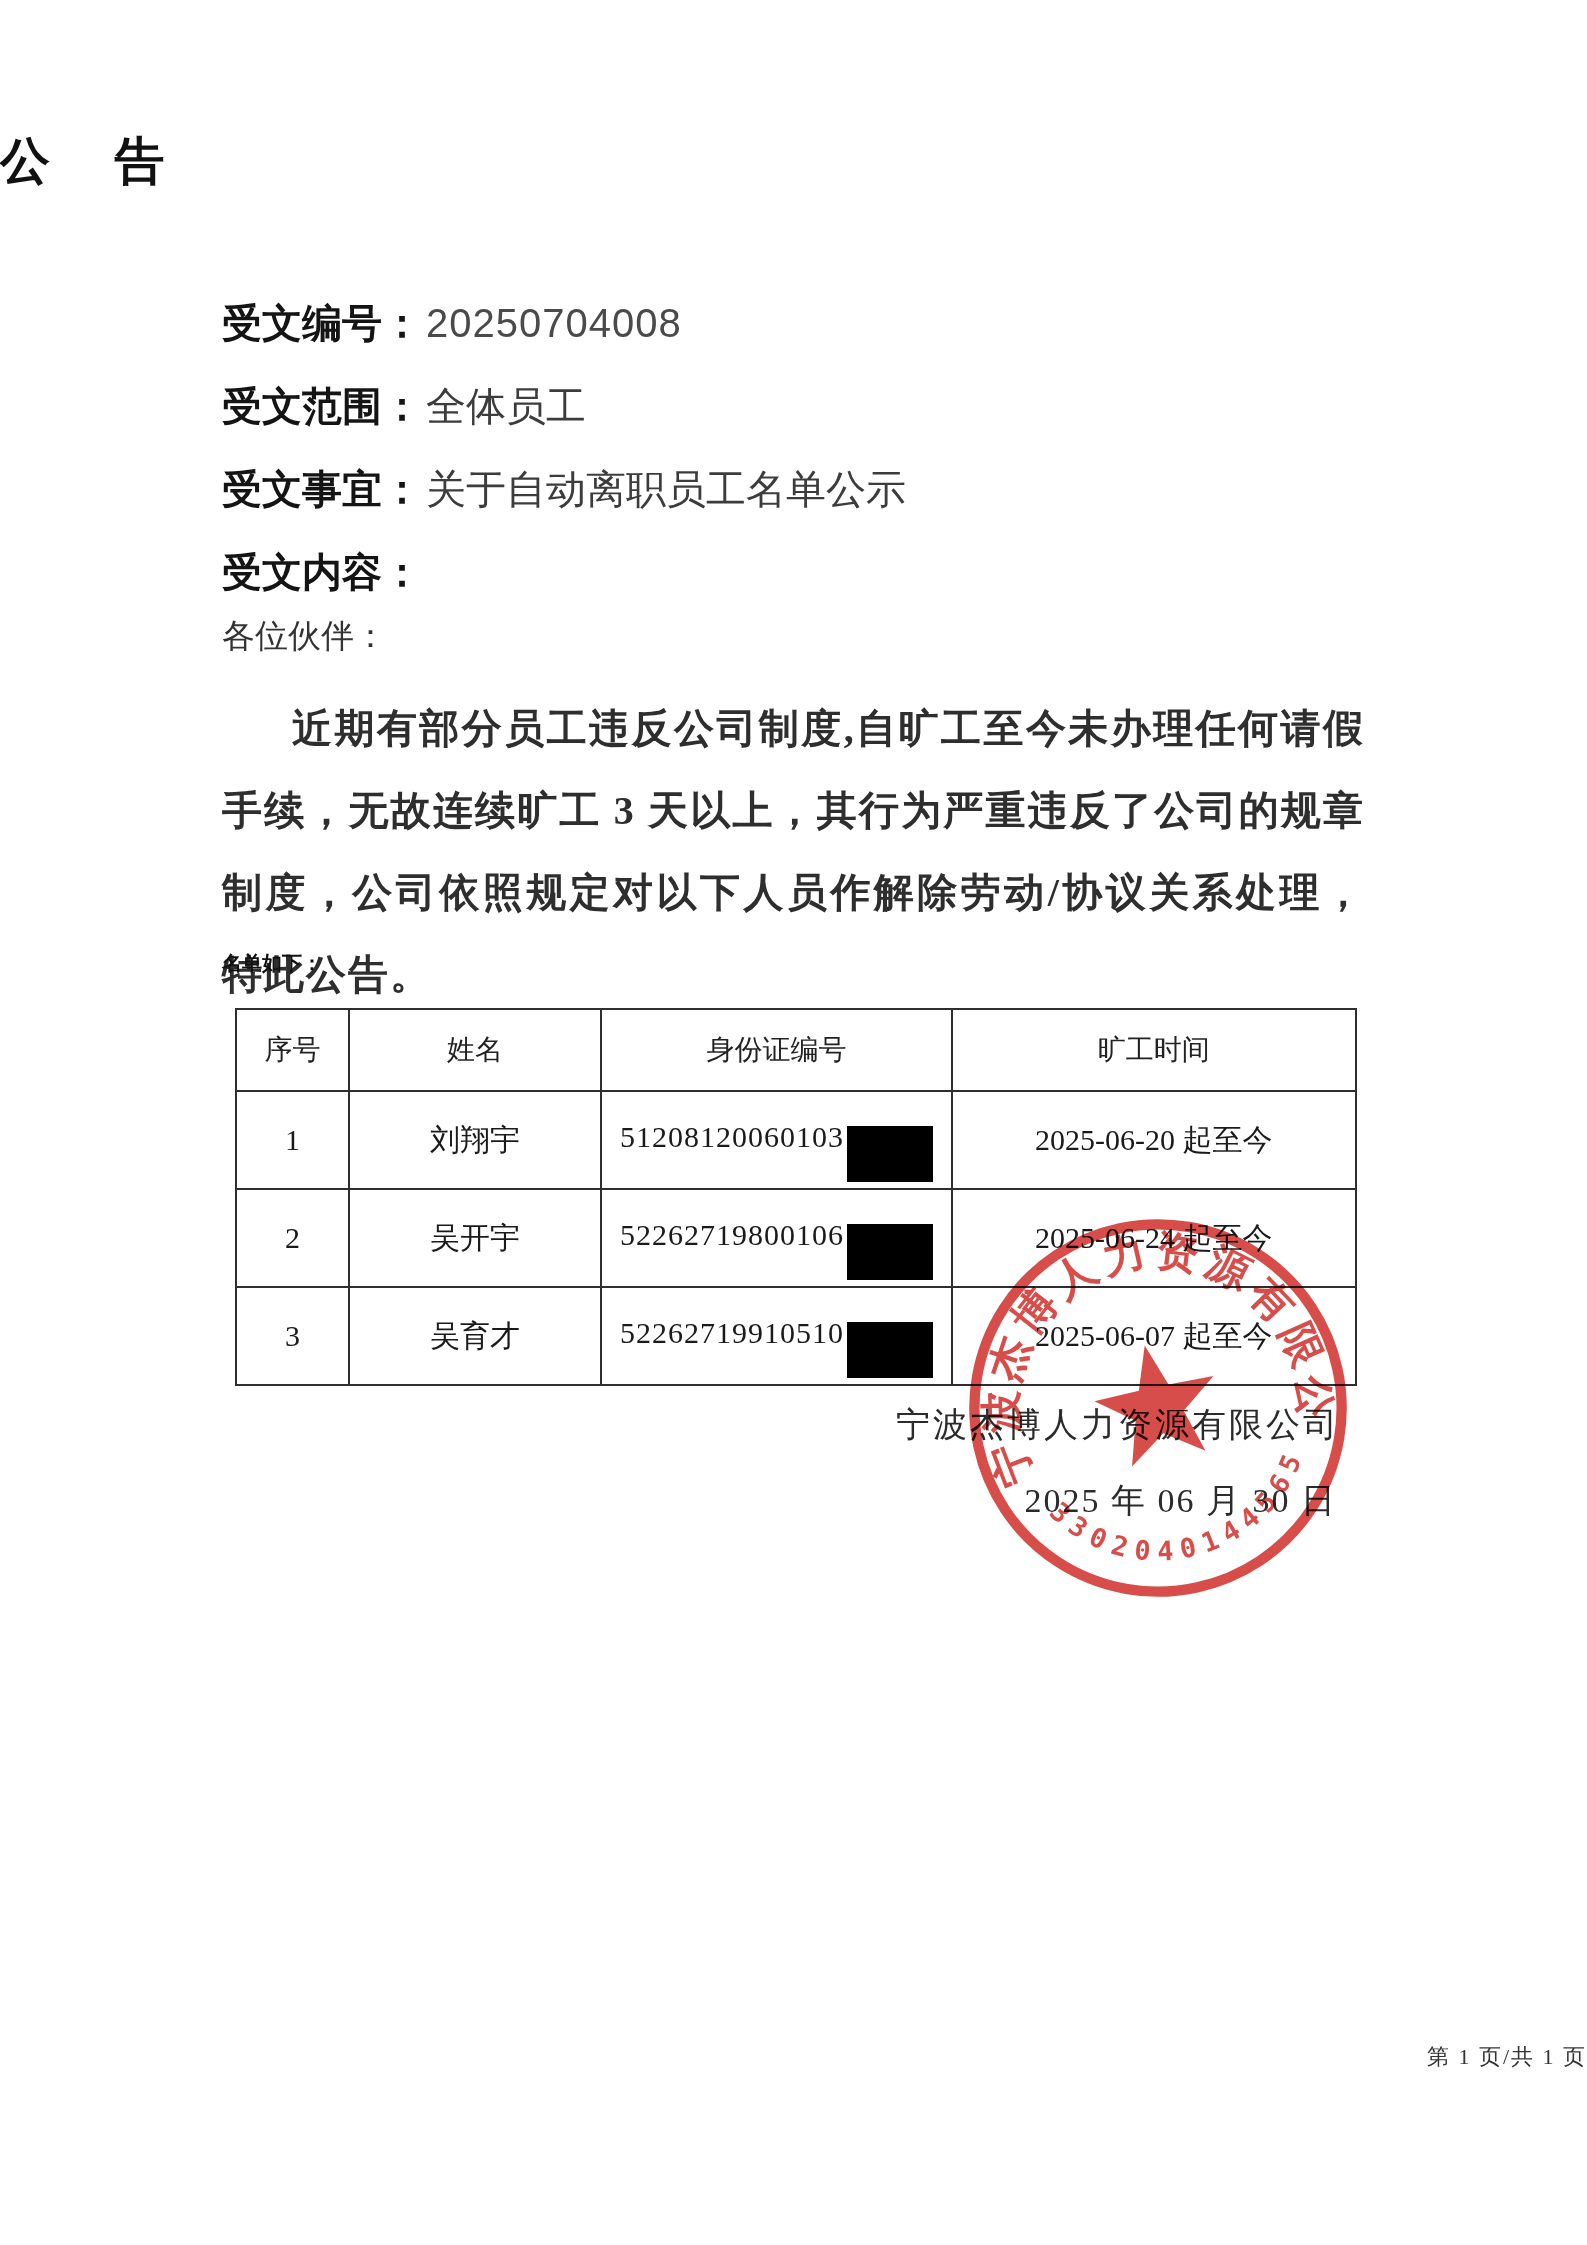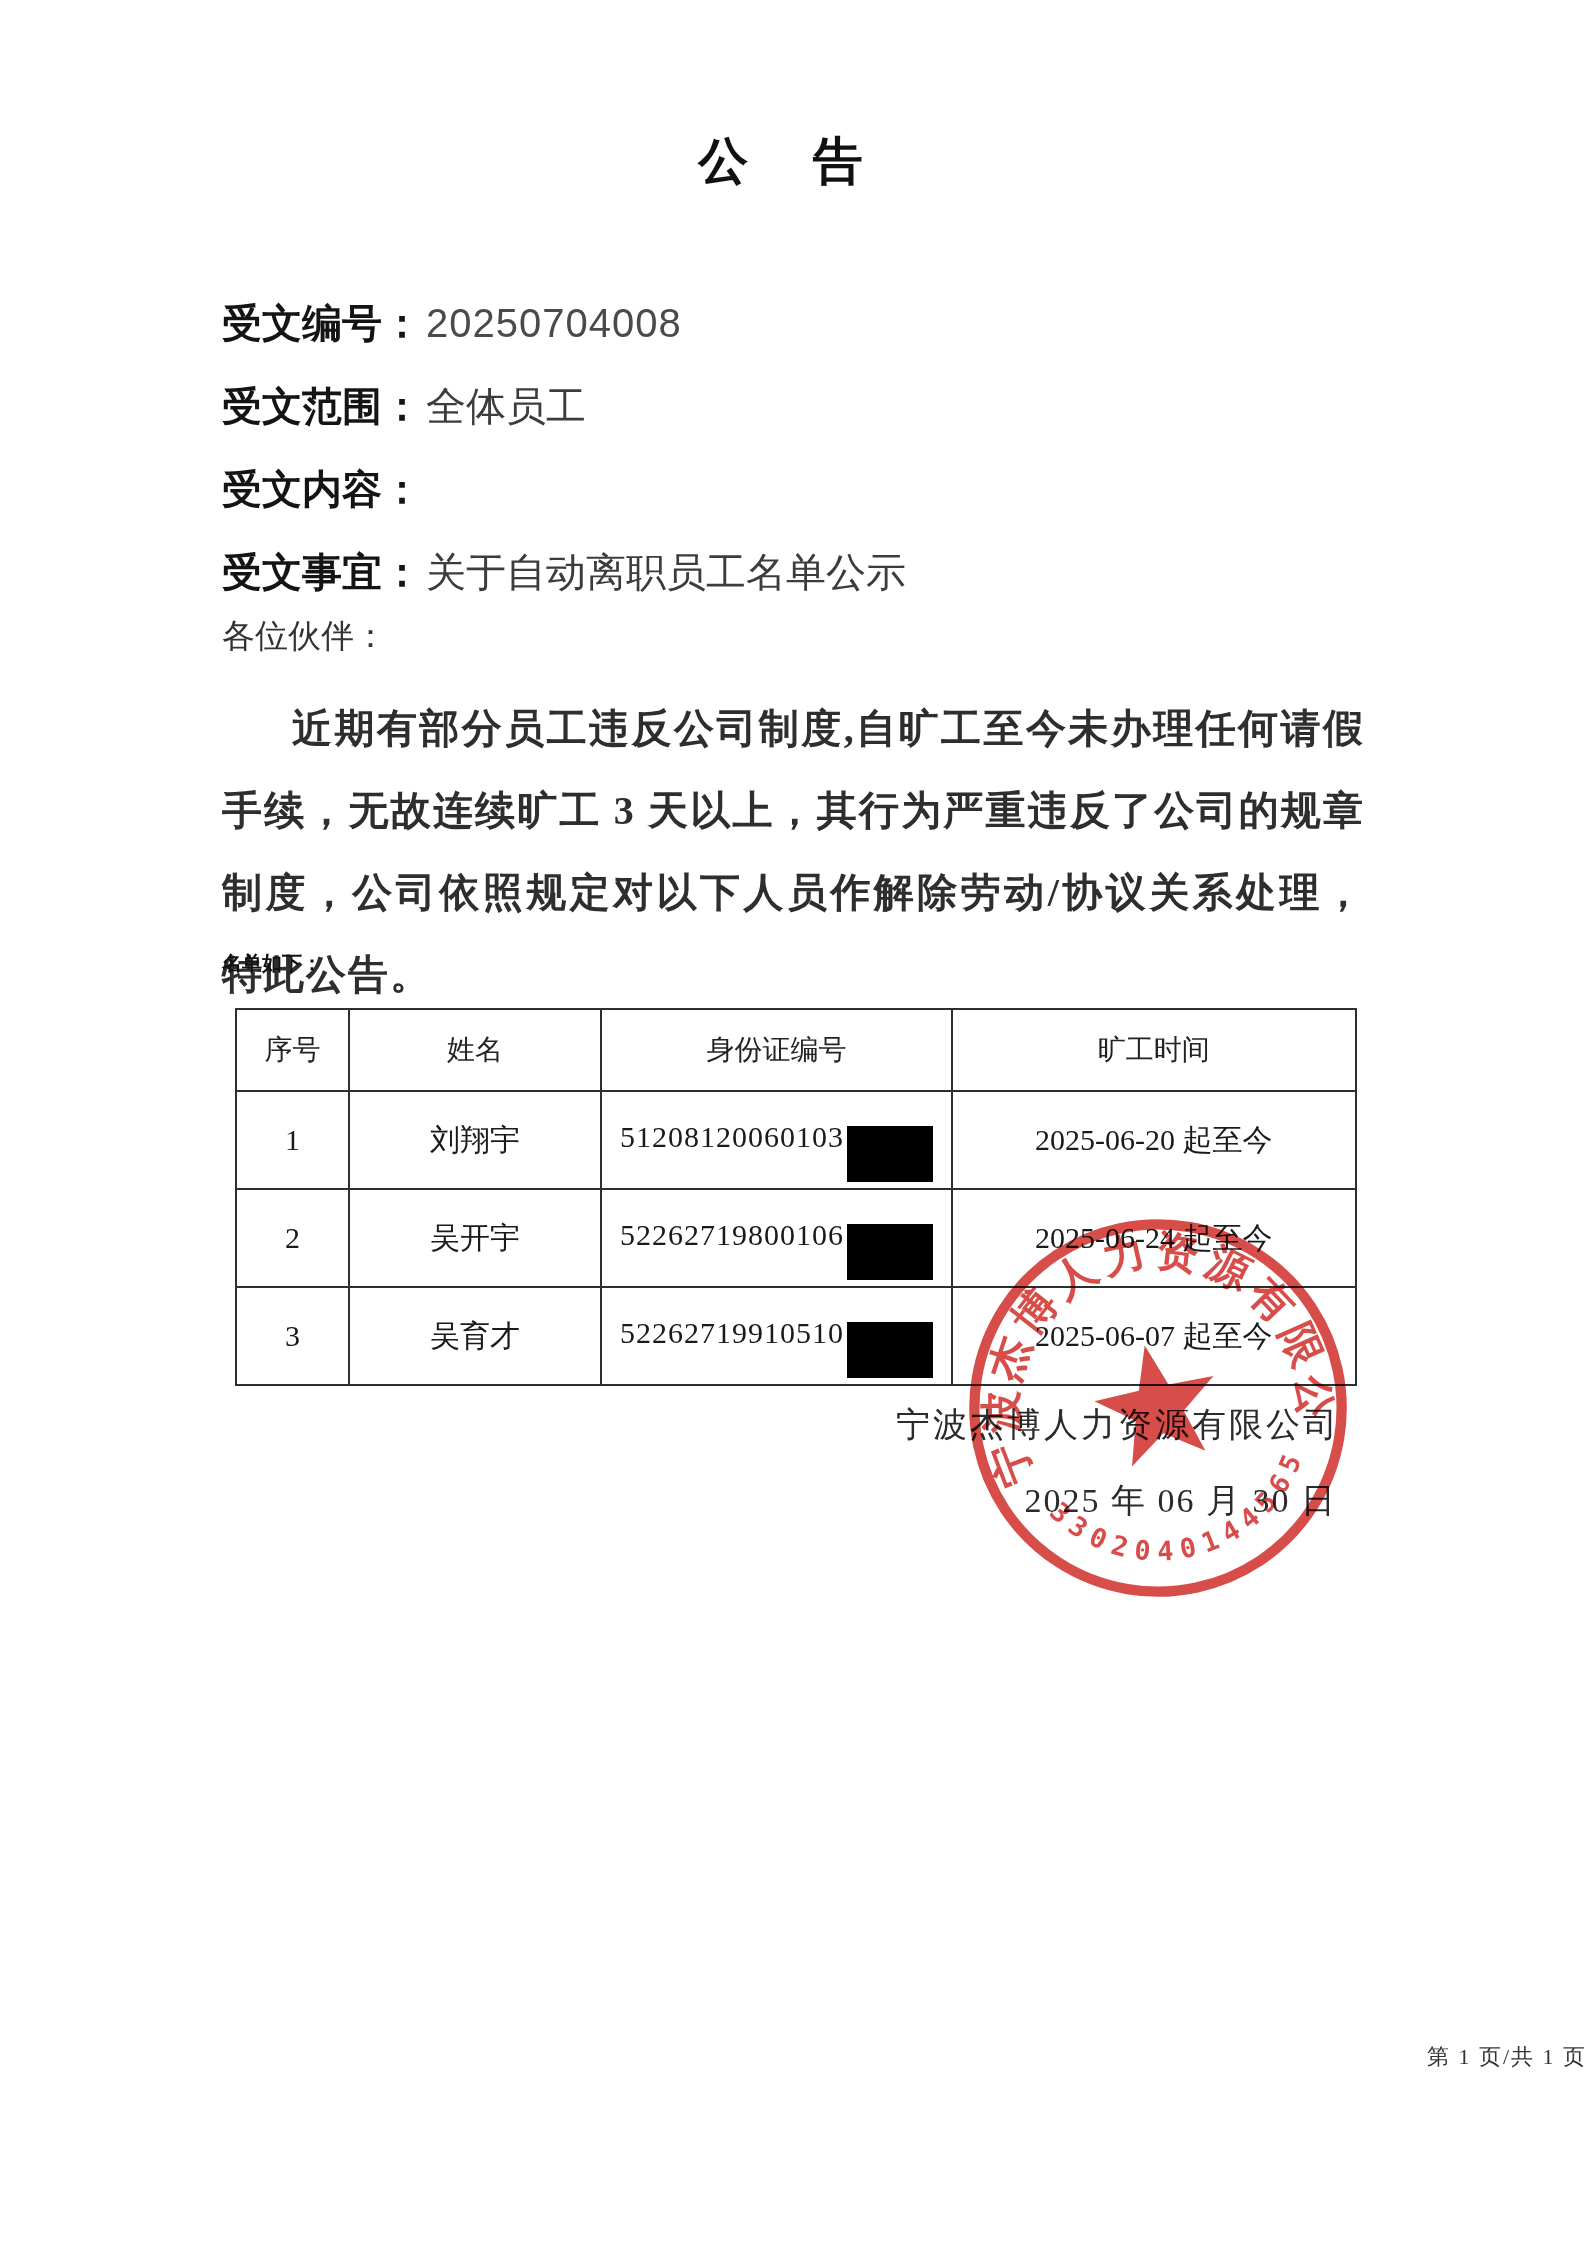--- a/index.html
+++ b/index.html
@@ -6,21 +6,20 @@
   .page{
     position:relative;
     width:1587px;height:2245px;
     background:#ffffff;
     font-family:"Liberation Serif","DejaVu Serif",serif;
     color:#1c1c1c;
     overflow:hidden;
   }
   .doc-title{
     position:absolute;top:128px;left:0;right:0;
-    text-align:center;
     font-size:50px;font-weight:bold;
     letter-spacing:26px;
     color:#111;
   }
   .meta-block{position:absolute;top:282px;left:222px;right:180px;}
   .meta-row{height:83px;font-size:40px;display:flex;align-items:center;white-space:nowrap;}
   .meta-label{font-weight:bold;color:#141414;}
   .meta-value{color:#3c3c3c;margin-left:4px;}
   .meta-value.numeric{font-family:"Liberation Sans","DejaVu Sans",sans-serif;color:#4a4a4a;letter-spacing:1px;}
   .salutation{
@@ -100,26 +99,26 @@
   <div class="meta-block">
     <div class="meta-row">
       <span class="meta-label">受文编号：</span>
       <span class="meta-value numeric">20250704008</span>
     </div>
     <div class="meta-row">
       <span class="meta-label">受文范围：</span>
       <span class="meta-value">全体员工</span>
     </div>
     <div class="meta-row">
+      <span class="meta-label">受文事宜：</span>
+      <span class="meta-value">关于自动离职员工名单公示</span>
+    </div>
+    <div class="meta-row">
       <span class="meta-label">受文内容：</span>
       <span class="meta-value"></span>
-    </div>
-    <div class="meta-row">
-      <span class="meta-label">受文事宜：</span>
-      <span class="meta-value">关于自动离职员工名单公示</span>
     </div>
   </div>
 
   <div class="salutation">各位伙伴：</div>
 
   <div class="body-paragraph">近期有部分员工违反公司制度,自旷工至今未办理任何请假手续，无故连续旷工 3 天以上，其行为严重违反了公司的规章制度，公司依照规定对以下人员作解除劳动/协议关系处理，特此公告。</div>
 
   <div class="list-intro">名单如下：</div>
 
   <table class="roster">

